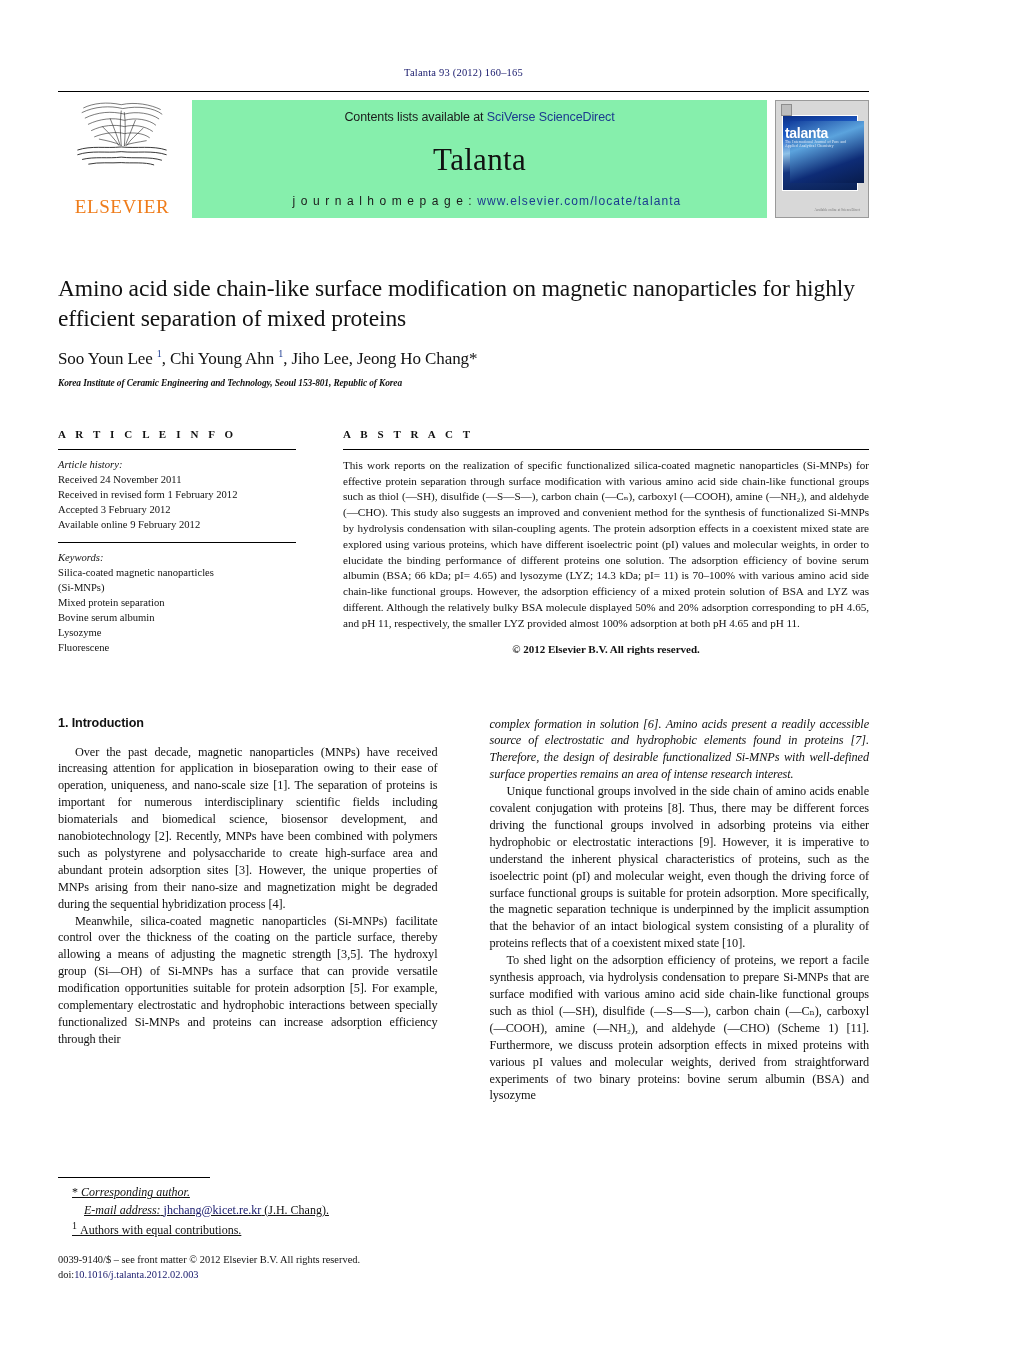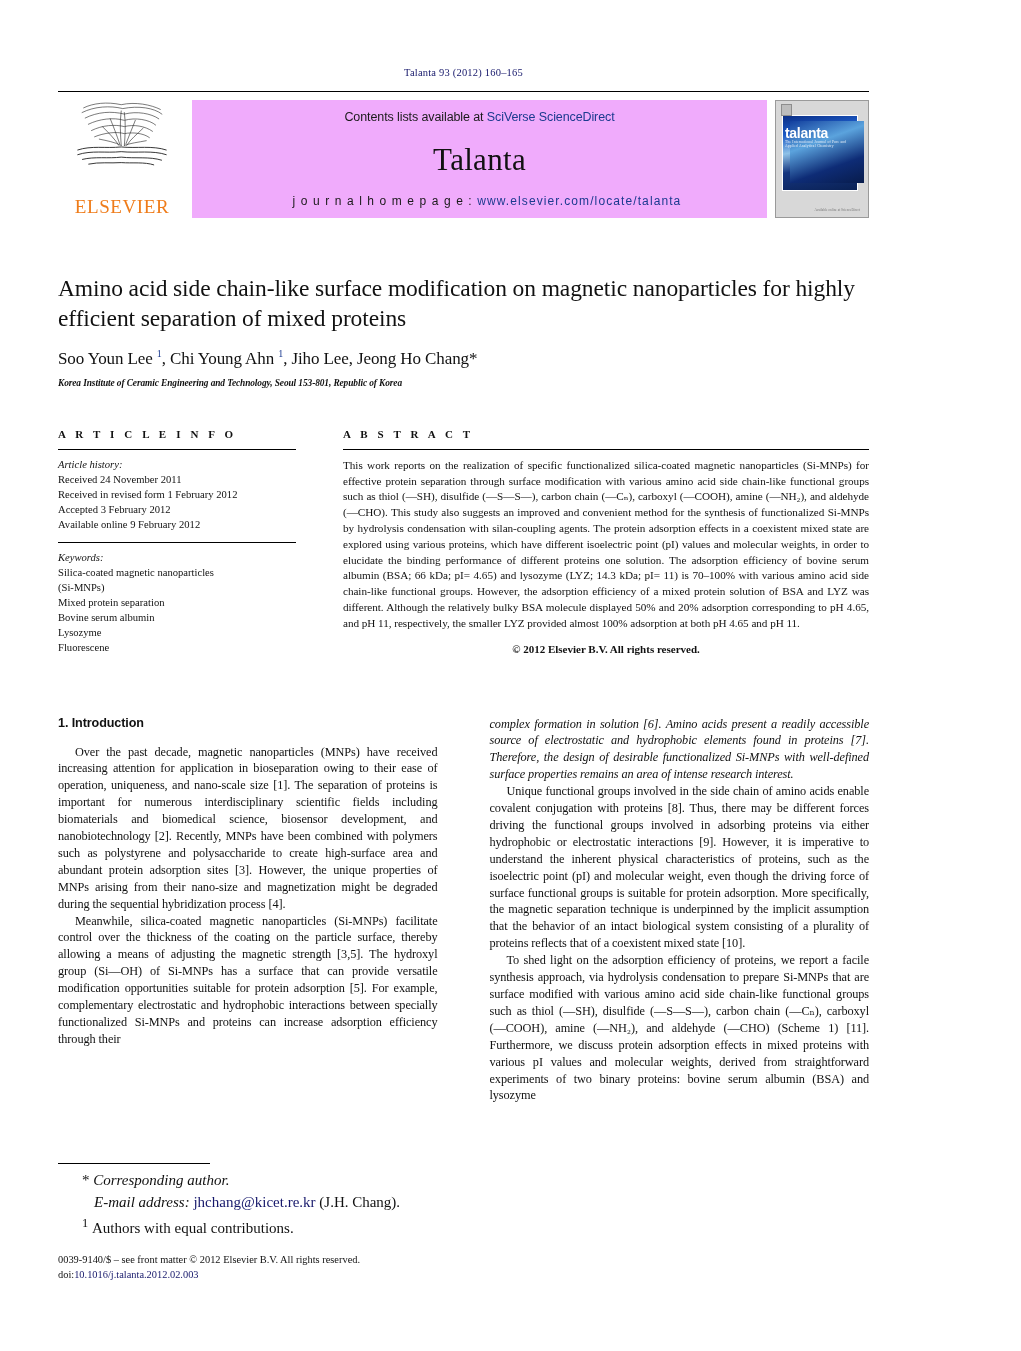--- a/index.html
+++ b/index.html
@@ -61,21 +61,21 @@
     font-family: "Liberation Serif", serif;
     font-size: 19px;
     letter-spacing: 0.6px;
     color: #ef7c1a;
     font-weight: 400;
     line-height: 1;
     margin-top: 1px;
   }
   .contents-band {
     flex: 1 1 auto;
-    background: #f0abfc;
+    background: #86efac;
     margin-left: 6px;
     margin-right: 8px;
     display: flex;
     flex-direction: column;
     justify-content: space-between;
     align-items: center;
     padding: 10px 0 10px 0;
     box-sizing: border-box;
   }
   .contents-line {
@@ -256,26 +256,27 @@
 
   
   .footnote-zone {
     position: absolute;
     left: 58px;
     bottom: 68px;
     width: 424px;
   }
   .fn-rule { border-top: 0.9px solid #000; width: 152px; margin-bottom: 6px; }
   .fn-line {
-    font-size: 15px;
+    font-size: 12px;
     line-height: 1.45;
     color: #111;
     padding-left: 12px;
     text-indent: -12px;
-    margin-left: 24px;
+    margin-left: 14px;
+    text-decoration: underline;
   }
   .fn-line .mark { }
   .fn-line .ital { font-style: italic; }
   .fn-mail { color: #16186b; }
   .issn-block {
     margin-top: 14px;
     font-size: 10.4px;
     line-height: 1.42;
     color: #111;
   }

